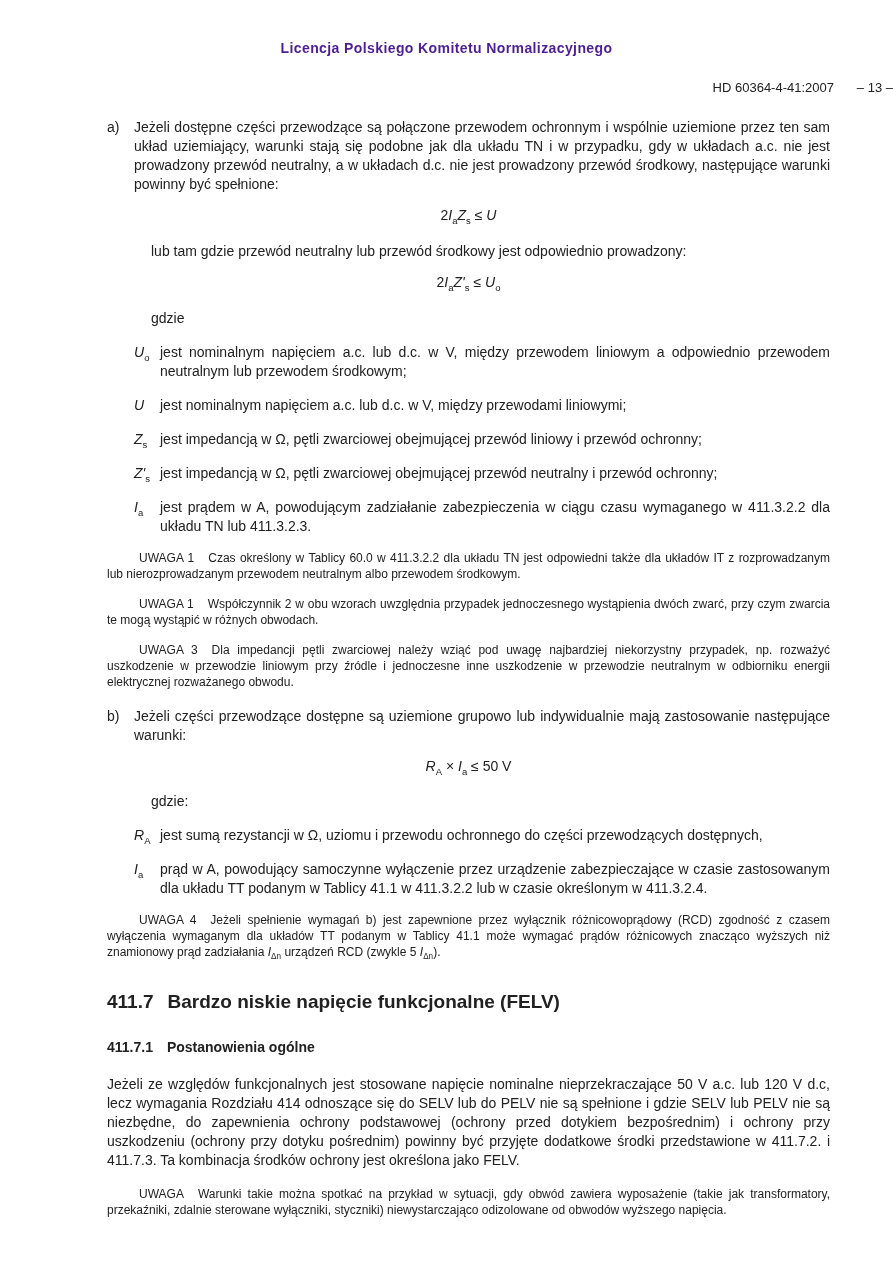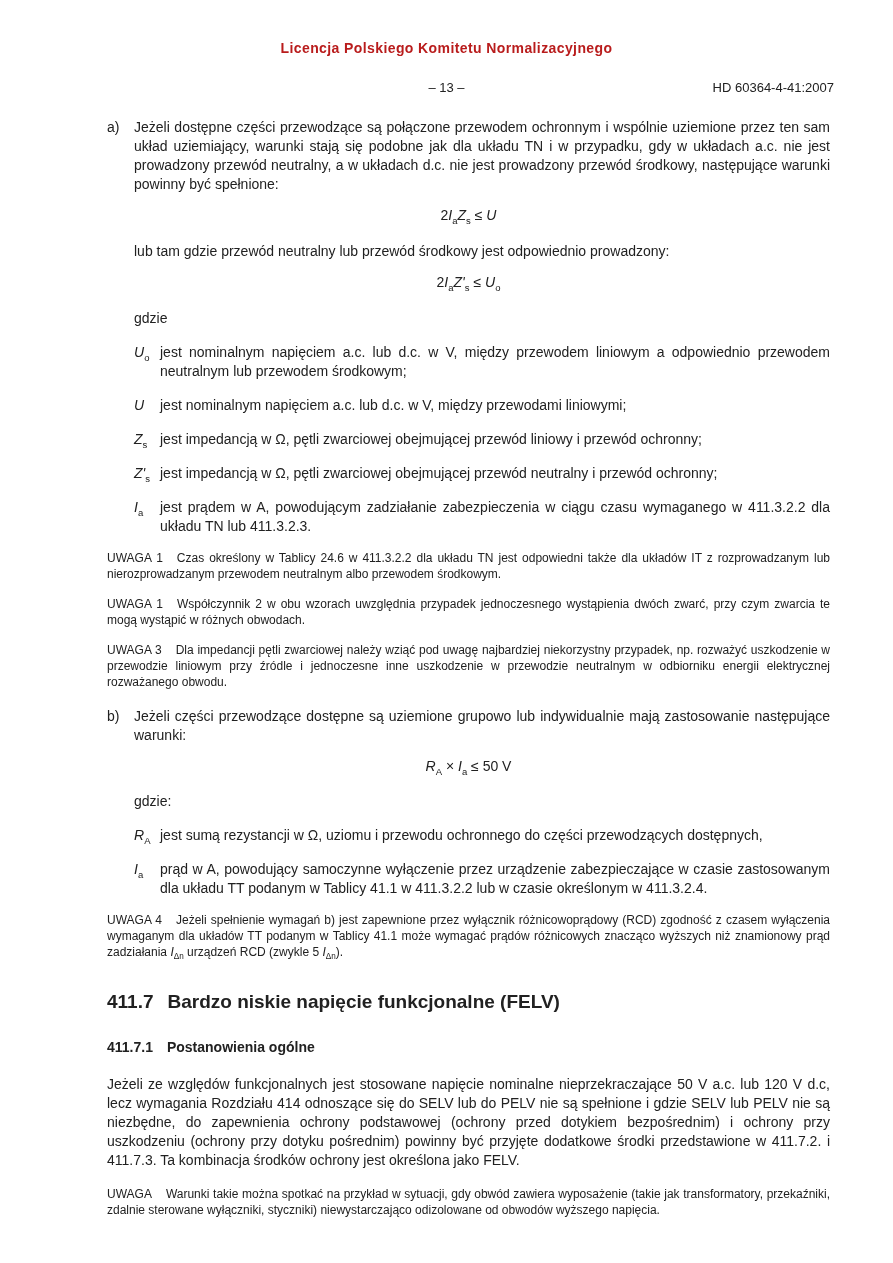--- a/index.html
+++ b/index.html
@@ -9,68 +9,68 @@
     background: #ffffff;
     font-family: "Liberation Sans", sans-serif;
     color: #212121;
     overflow: hidden;
   }
   .page { width: 893px; height: 1263px; position: relative; }
 
   .watermark {
     margin-top: 40px;
     text-align: center;
-    color: #b91c1c;
+    color: #4c1d95;
     font-size: 14px;
     font-weight: bold;
     letter-spacing: 0.4px;
   }
 
   .pagehead {
     position: relative;
     margin-top: 24px;
     height: 18px;
     font-size: 13px;
   }
-  .pagenum { position: absolute; left: 0; right: 0; text-align: center; }
+  .pagenum { position: absolute; left: 0; right: 0; text-align: right; }
   .docref  { position: absolute; right: 59px; top: 0; }
 
   .content {
     padding: 0 63px 0 107px;
     font-size: 14px;
     line-height: 19px;
     text-align: justify;
   }
   p { margin: 0; }
 
   .hang { position: relative; padding-left: 27px; }
   .hang-label { position: absolute; left: 0; top: 0; }
   .mt-para { margin-top: 20px; }
   .mt-17 { margin-top: 17px; }
 
   .formula { margin-top: 12px; text-align: center; }
-  .indent { margin-top: 12px; margin-left: 27px; }
+  .indent { margin-top: 12px; margin-left: 44px; }
 
   .def {
     position: relative;
     margin-top: 15px;
     margin-left: 27px;
     padding-left: 26px;
   }
   .def-term { position: absolute; left: 0; top: 0; }
 
   sub { font-size: 0.68em; }
 
   .note {
     margin-top: 14px;
     font-size: 12px;
     line-height: 16px;
     text-align: justify;
   }
-  .note-label { margin-right: 14px; }
+  .note-label { margin-right: 14px; margin-left: 32px; }
 
   .h-main { margin: 26px 0 0; font-size: 19px; font-weight: bold; text-align: left; }
   .h-main .h-num { margin-right: 14px; }
   .h-sub  { margin: 27px 0 0; font-size: 14px; font-weight: bold; text-align: left; }
   .h-sub .h-num { margin-right: 14px; }
 
   .mt-18 { margin-top: 18px; }
   .mt-16 { margin-top: 16px; }
 </style>
 </head>
@@ -115,21 +115,21 @@
     <div class="def">
       <span class="def-term"><i>Z'</i><sub>s</sub></span>
       <span>jest impedancją w Ω, pętli zwarciowej obejmującej przewód neutralny i przewód ochronny;</span>
     </div>
     <div class="def">
       <span class="def-term"><i>I</i><sub>a</sub></span>
       <span>jest prądem w A, powodującym zadziałanie zabezpieczenia w ciągu czasu wymaganego w 411.3.2.2 dla układu TN lub 411.3.2.3.</span>
     </div>
 
     <p class="note">
-      <span class="note-label">UWAGA 1</span><span>Czas określony w Tablicy 24.6 w 411.3.2.2 dla układu TN jest odpowiedni także dla układów IT z rozprowadzanym lub nierozprowadzanym przewodem neutralnym albo przewodem środkowym.</span>
+      <span class="note-label">UWAGA 1</span><span>Czas określony w Tablicy 60.0 w 411.3.2.2 dla układu TN jest odpowiedni także dla układów IT z rozprowadzanym lub nierozprowadzanym przewodem neutralnym albo przewodem środkowym.</span>
     </p>
     <p class="note">
       <span class="note-label">UWAGA 1</span><span>Współczynnik 2 w obu wzorach uwzględnia przypadek jednoczesnego wystąpienia dwóch zwarć, przy czym zwarcia te mogą wystąpić w różnych obwodach.</span>
     </p>
     <p class="note">
       <span class="note-label">UWAGA 3</span><span>Dla impedancji pętli zwarciowej należy wziąć pod uwagę najbardziej niekorzystny przypadek, np. rozważyć uszkodzenie w przewodzie liniowym przy źródle i jednoczesne inne uszkodzenie w przewodzie neutralnym w odbiorniku energii elektrycznej rozważanego obwodu.</span>
     </p>
 
     <p class="hang mt-17">
       <span class="hang-label">b)</span>

